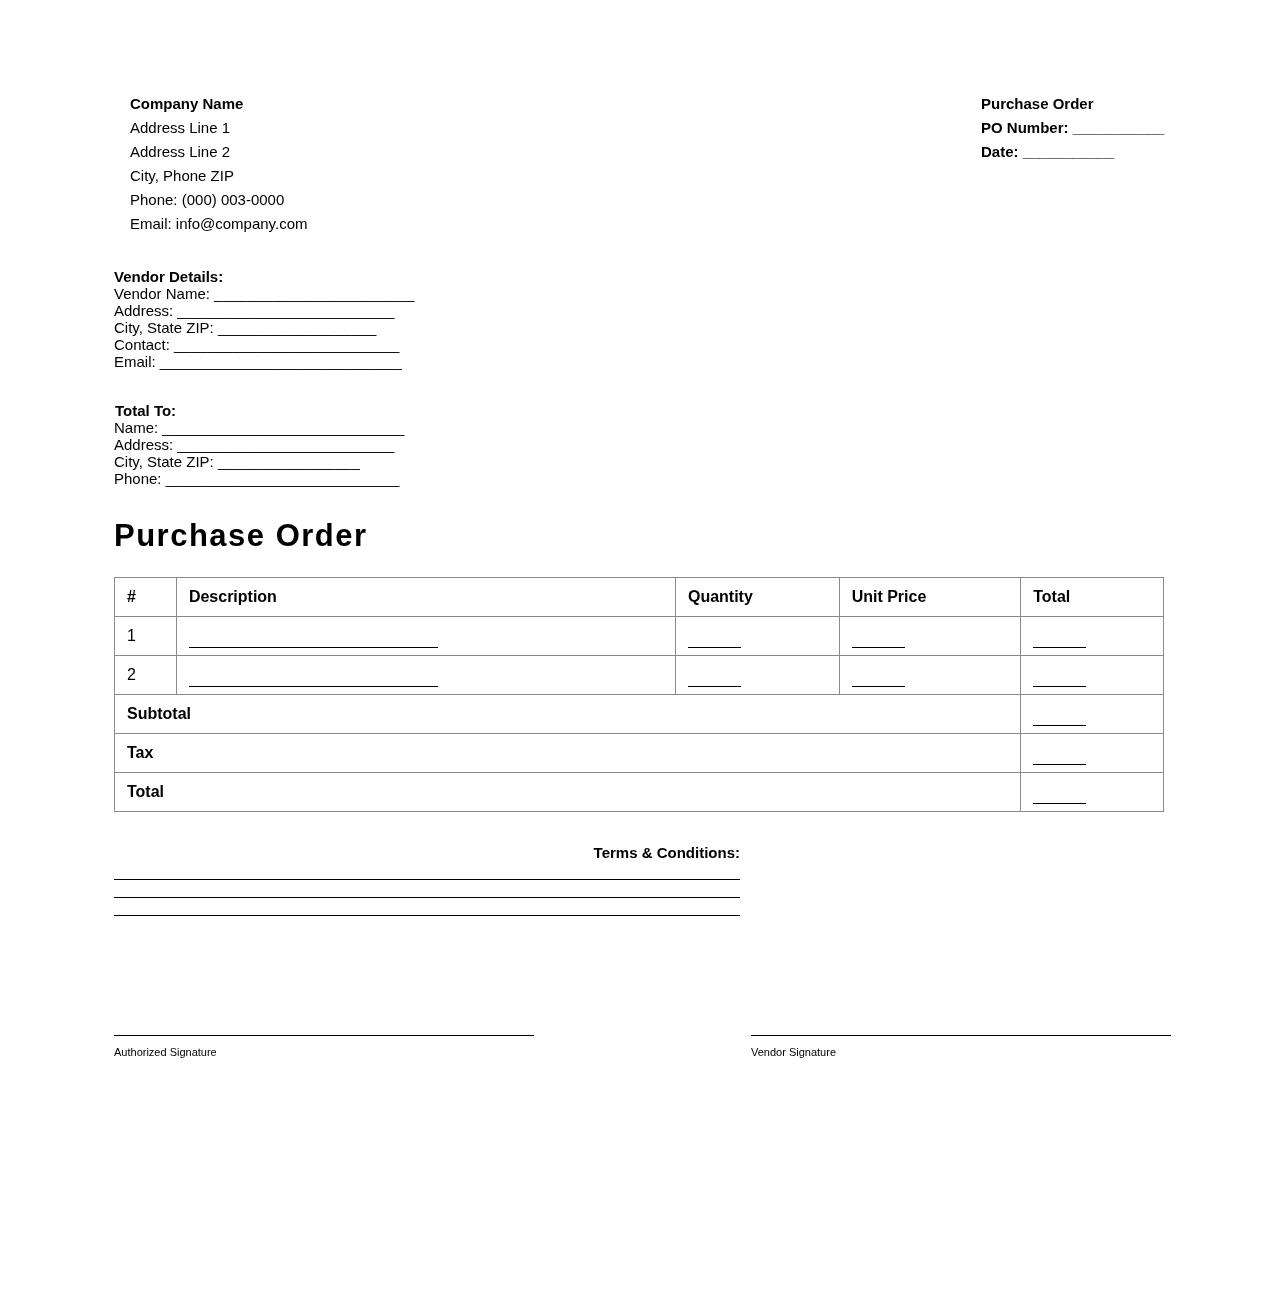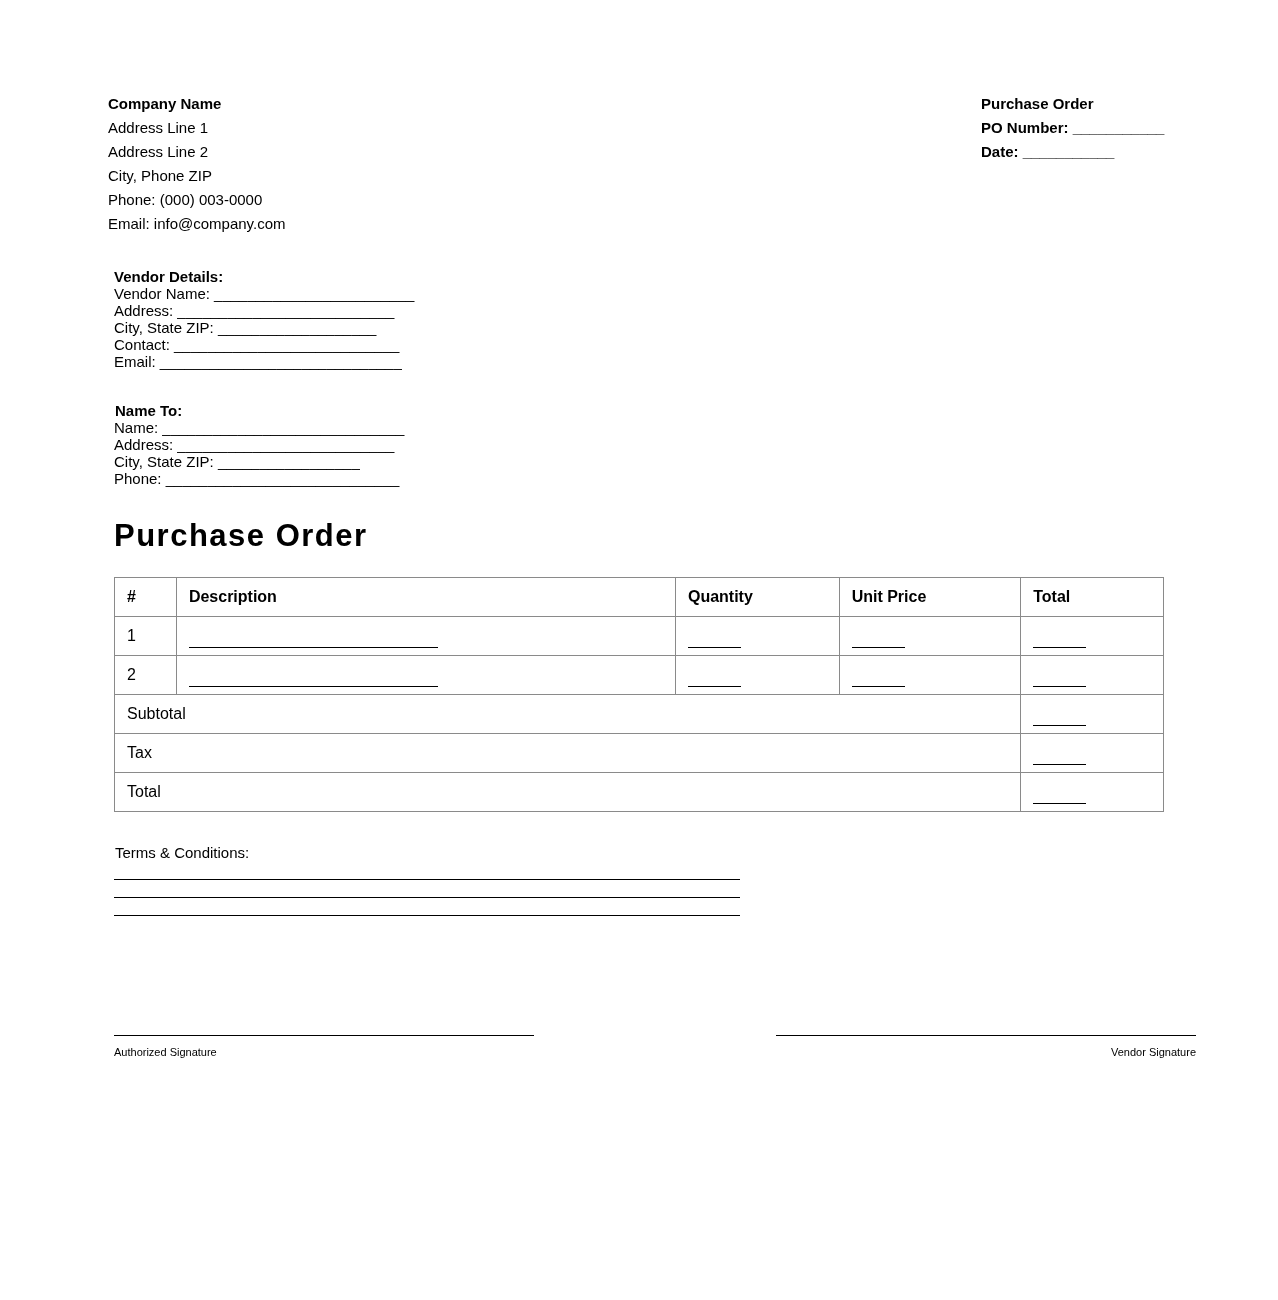--- a/index.html
+++ b/index.html
@@ -1,21 +1,21 @@
 <!DOCTYPE html>
 <html><head>
   <meta charset="utf-8">
   <style>
     html, body { margin: 0; padding: 0; background: #ffffff; }
     body {
       width: 1278px; height: 1300px; position: relative;
       font-family: "Liberation Sans", sans-serif; color: #000;
     }
     .abs { position: absolute; }
-    .company { left: 108px; top: 94px; font-size: 15px; }
+    .company { left: 130px; top: 94px; font-size: 15px; }
     .company div { height: 24px; line-height: 20px; }
     .bold { font-weight: bold; }
     .po-box { left: 981px; top: 94px; font-size: 15px; font-weight: bold; }
     .po-box div { height: 24px; line-height: 20px; }
     .section { left: 114px; font-size: 15px; }
     .section div { height: 17px; line-height: 17px; white-space: nowrap; }
     .vendor { top: 268px; }
     .shipto { top: 402px; }
     .title { left: 114px; top: 516px; font-size: 31px; font-weight: bold; letter-spacing: 1.5px; margin: 0; line-height: 40px; }
     table.items {
@@ -27,29 +27,29 @@
     }
     table.items th { font-weight: bold; }
     .col-num { width: 37px; }
     .col-desc { width: 475px; margin-left: 28px; }
     .col-qty { width: 139px; }
     .col-unit { width: 157px; }
     .col-total { width: 118px; }
     .blank { display: inline-block; border-bottom: 1px solid #000; height: 16px; vertical-align: middle; margin-top: 6px; }
     .b-desc { width: 249px; }
     .b-sm { width: 53px; }
-    td.right { text-align: right; font-weight: normal; }
+    td.right { text-align: right; font-weight: bold; }
     .terms { left: 115px; top: 844px; font-size: 15px; }
-    .terms .label { font-weight: normal; height: 18px; line-height: 18px; }
+    .terms .label { font-weight: bold; height: 18px; line-height: 18px; text-align: right; }
     .tline { width: 626px; height: 17px; border-bottom: 1px solid #000; margin-left: -1px; }
     .sig { top: 1035px; font-size: 11px; }
     .sig .line { width: 420px; border-top: 1px solid #000; }
     .sig .label { margin-top: 10px; }
     .sig-left { left: 114px; }
-    .sig-right { left: 776px; text-align: right; }
+    .sig-right { left: 751px; }
   </style>
 </head>
 <body>
 
 <div class="abs company">
   <div class="bold">Company Name</div>
   <div>Address Line 1</div>
   <div>Address Line 2</div>
   <div>City, Phone ZIP</div>
   <div>Phone: (000) 003-0000</div>
@@ -65,21 +65,21 @@
 <div class="abs section vendor">
   <div class="bold">Vendor Details:</div>
   <div>Vendor Name: ________________________</div>
   <div>Address: __________________________</div>
   <div>City, State ZIP: ___________________</div>
   <div>Contact: ___________________________</div>
   <div>Email: _____________________________</div>
 </div>
 
 <div class="abs section shipto">
-  <div class="bold" style="margin-left:1px">Name To:</div>
+  <div class="bold" style="margin-left:1px">Total To:</div>
   <div>Name: _____________________________</div>
   <div>Address: __________________________</div>
   <div>City, State ZIP: _________________</div>
   <div>Phone: ____________________________</div>
 </div>
 
 <h1 class="abs title">Purchase Order</h1>
 
 <table class="items">
   <thead>

